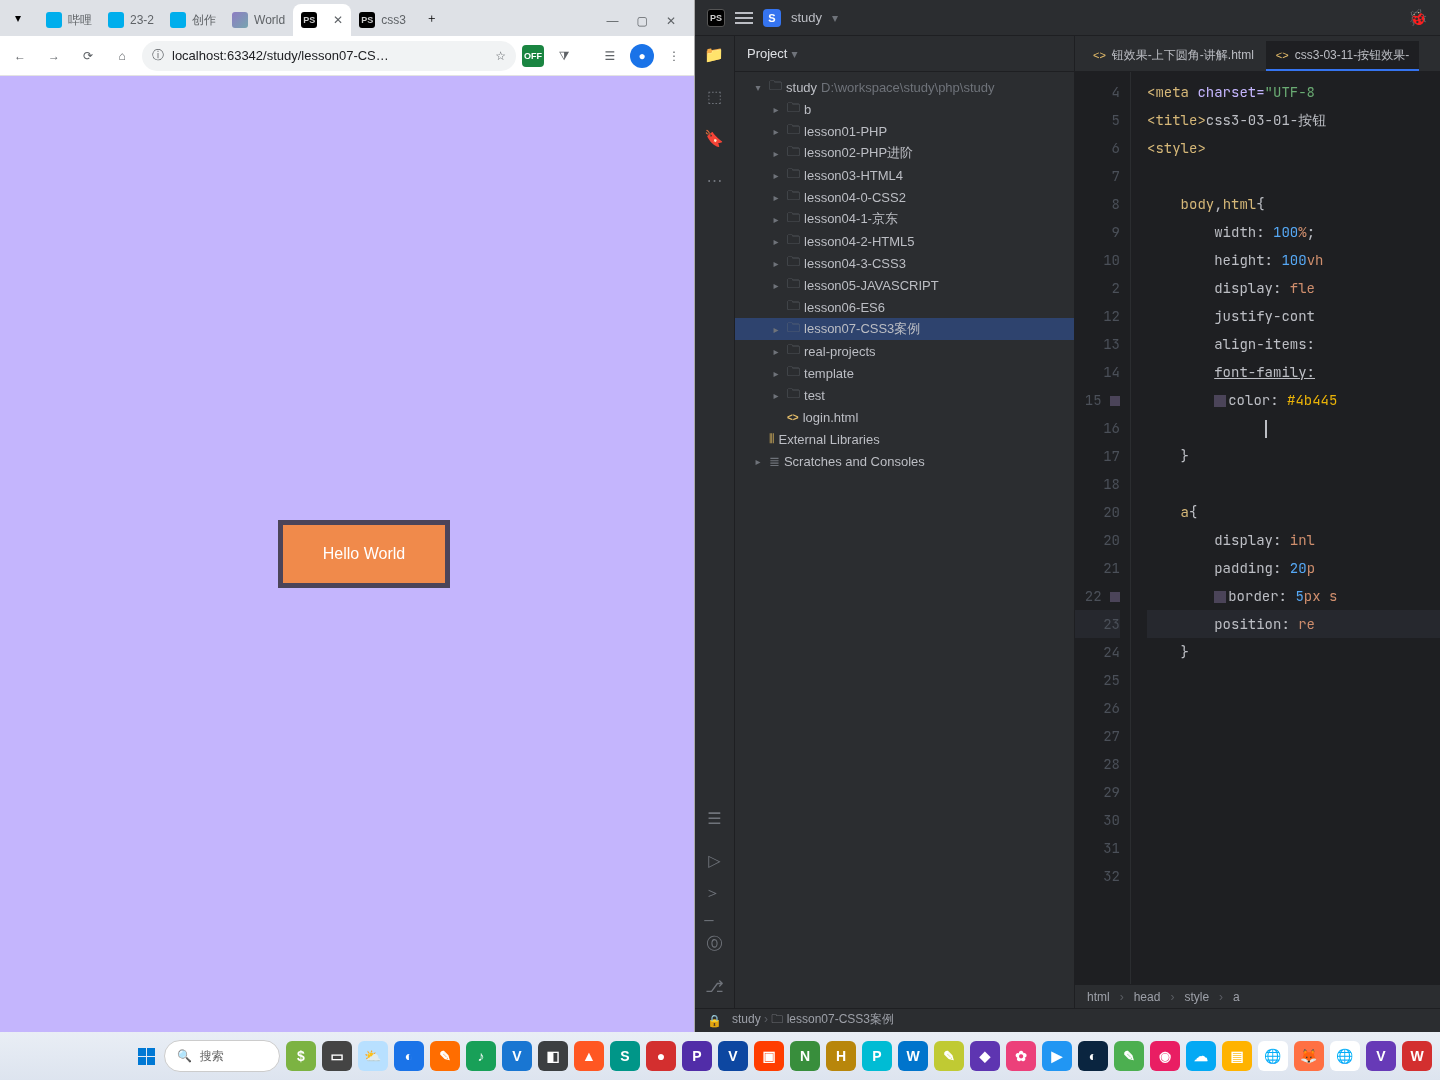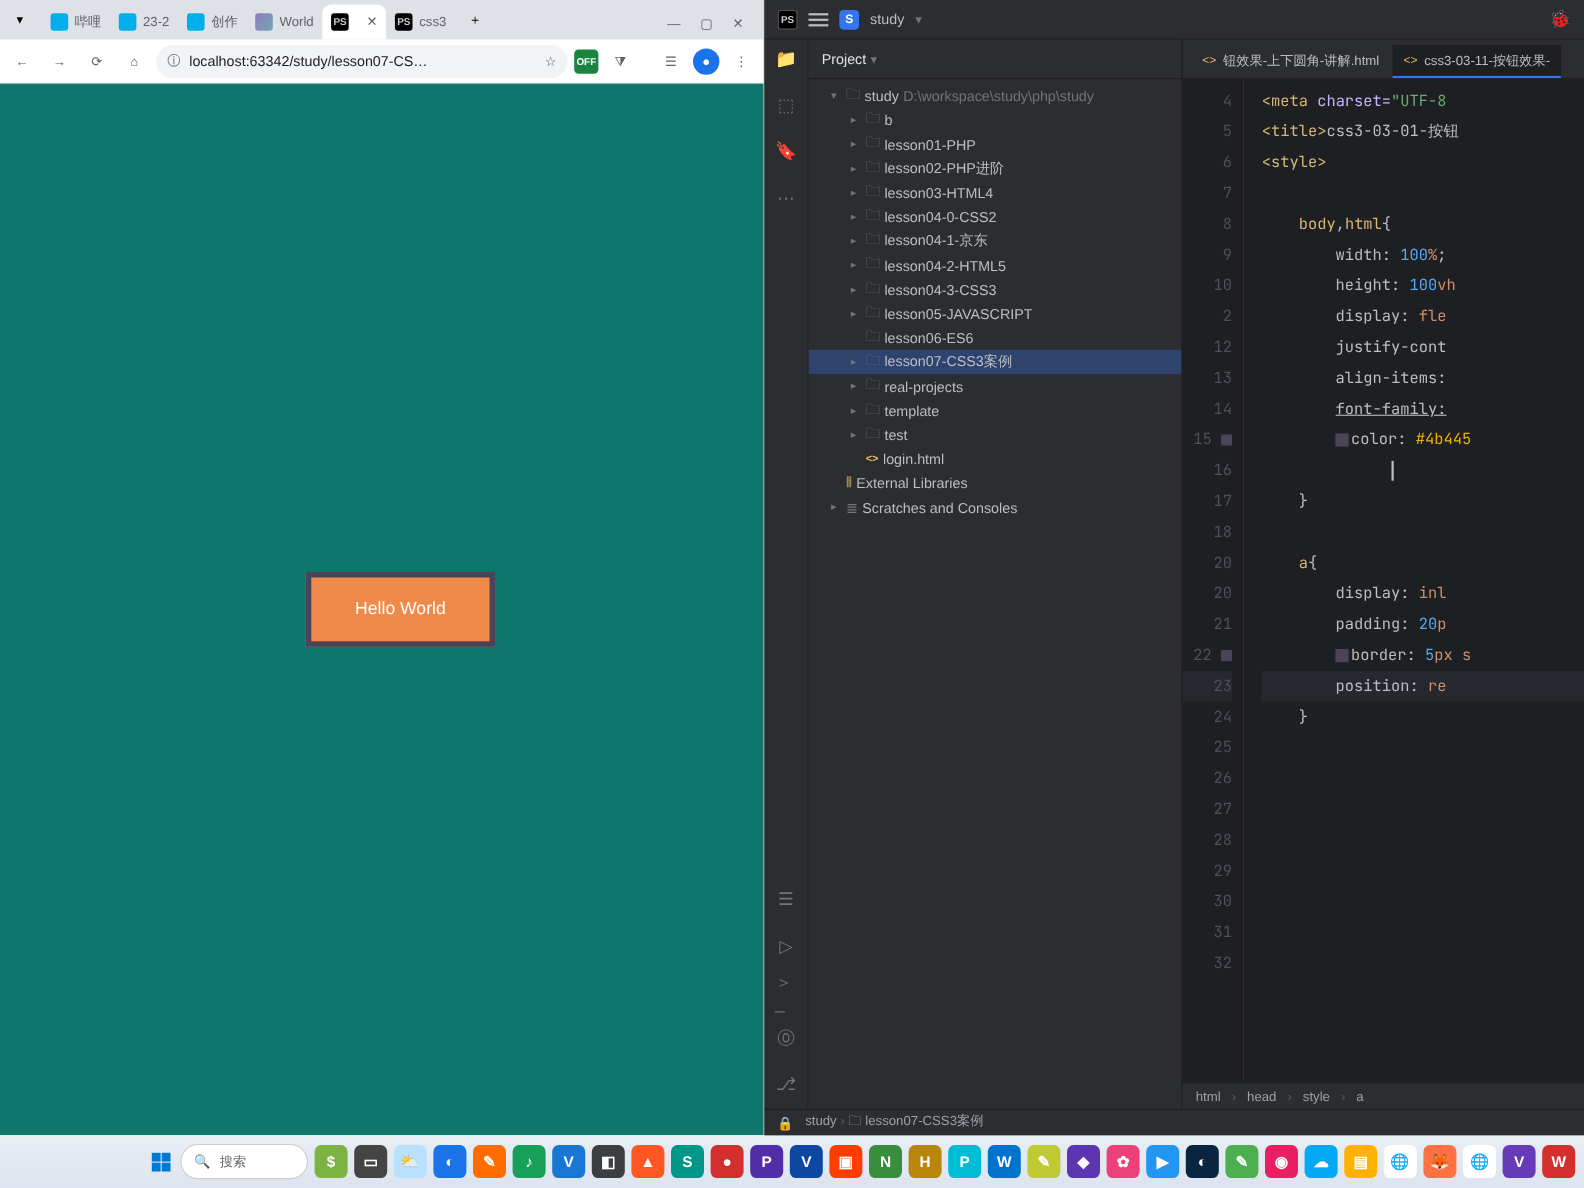--- a/index.html
+++ b/index.html
@@ -95,21 +95,21 @@
       gap: 8px;
     }
     .omnibox .url { flex:1; white-space:nowrap; overflow:hidden; text-overflow:ellipsis; color:#202124; font-size:13px;}
     .ext-icon { width:22px;height:22px;border-radius:4px;display:flex;align-items:center;justify-content:center;font-size:9px;font-weight:bold;}
     .ext-green{background:#1a8541;color:#fff;}
     .browser-content {
       flex: 1;
       display: flex;
       align-items: center;
       justify-content: center;
-      background: #0f766e;
+      background: #c4b5fd;
       padding-left: 34px;
     }
     .hello-btn {
       display: inline-block;
       padding: 20px 40px;
       border: 5px solid #4b4459;
       background: #f08a4b;
       color: #fff;
       font-size: 16px;
     }

